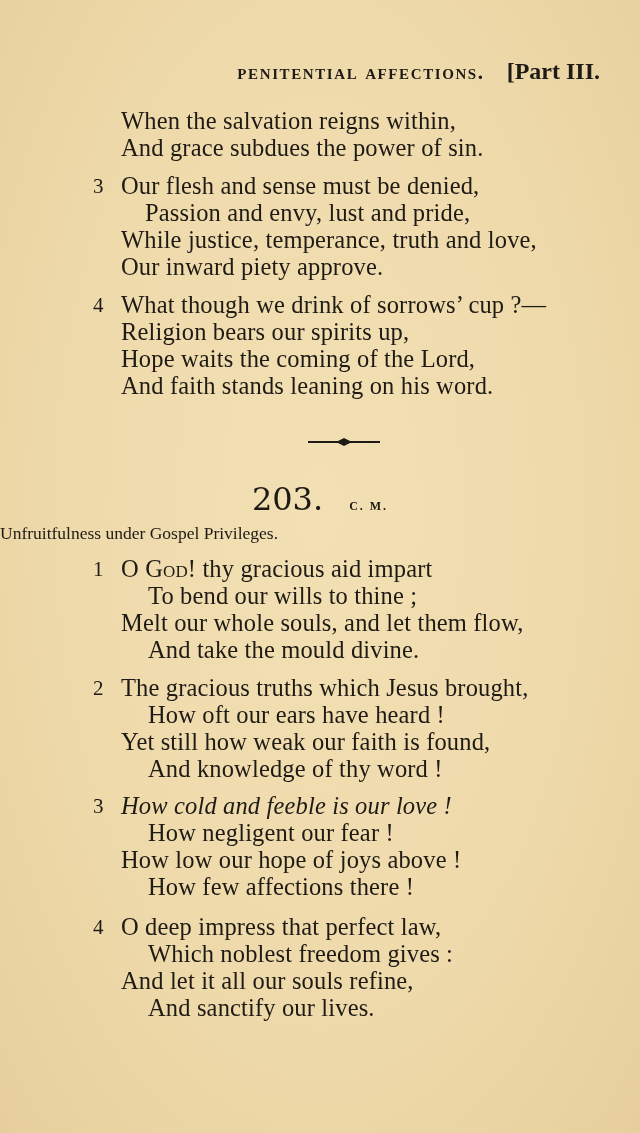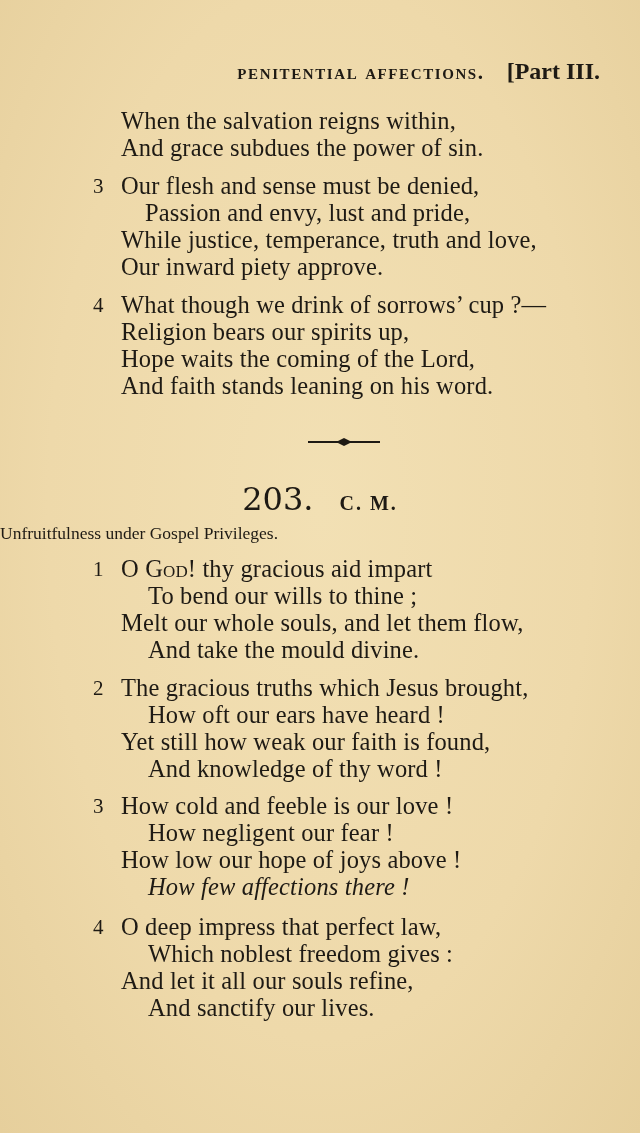--- a/index.html
+++ b/index.html
@@ -67,21 +67,21 @@
       width: 640px;
       text-align: center;
       white-space: nowrap;
     }
     .hymn-number {
       font-size: 32px;
       font-family: "DejaVu Serif", "Liberation Serif", serif;
       letter-spacing: 0px;
     }
     .hymn-meter {
-      font-size: 20px;
+      font-size: 12px;
       font-weight: bold;
       letter-spacing: 2px;
       margin-left: 22px;
     }
     .hymn-subtitle {
       position: absolute;
       top: 523px;
       left: 0;
       width: 640px;
       text-align: left;
@@ -146,24 +146,24 @@
     <div>
       <span class="num" style="left:93px; top:675px;">2</span>
       <div class="line" style="left:121px; top:674px;">The gracious truths which Jesus brought,</div>
       <div class="line" style="left:148px; top:701px;">How oft our ears have heard !</div>
       <div class="line" style="left:121px; top:728px;">Yet still how weak our faith is found,</div>
       <div class="line" style="left:148px; top:755px;">And knowledge of thy word !</div>
     </div>
 
     <div>
       <span class="num" style="left:93px; top:793px;">3</span>
-      <div class="line" style="left:121px; top:792px;">How cold and feeble is our love !</div>
+      <div class="line" style="left:121px; top:792px;font-style:italic;">How cold and feeble is our love !</div>
       <div class="line" style="left:148px; top:819px;">How negligent our fear !</div>
       <div class="line" style="left:121px; top:846px;">How low our hope of joys above !</div>
-      <div class="line" style="left:148px; top:873px;font-style:italic;">How few affections there !</div>
+      <div class="line" style="left:148px; top:873px;">How few affections there !</div>
     </div>
 
     <div>
       <span class="num" style="left:93px; top:914px;">4</span>
       <div class="line" style="left:121px; top:913px;">O deep impress that perfect law,</div>
       <div class="line" style="left:148px; top:940px;">Which noblest freedom gives :</div>
       <div class="line" style="left:121px; top:967px;">And let it all our souls refine,</div>
       <div class="line" style="left:148px; top:994px;">And sanctify our lives.</div>
     </div>
   </div>

